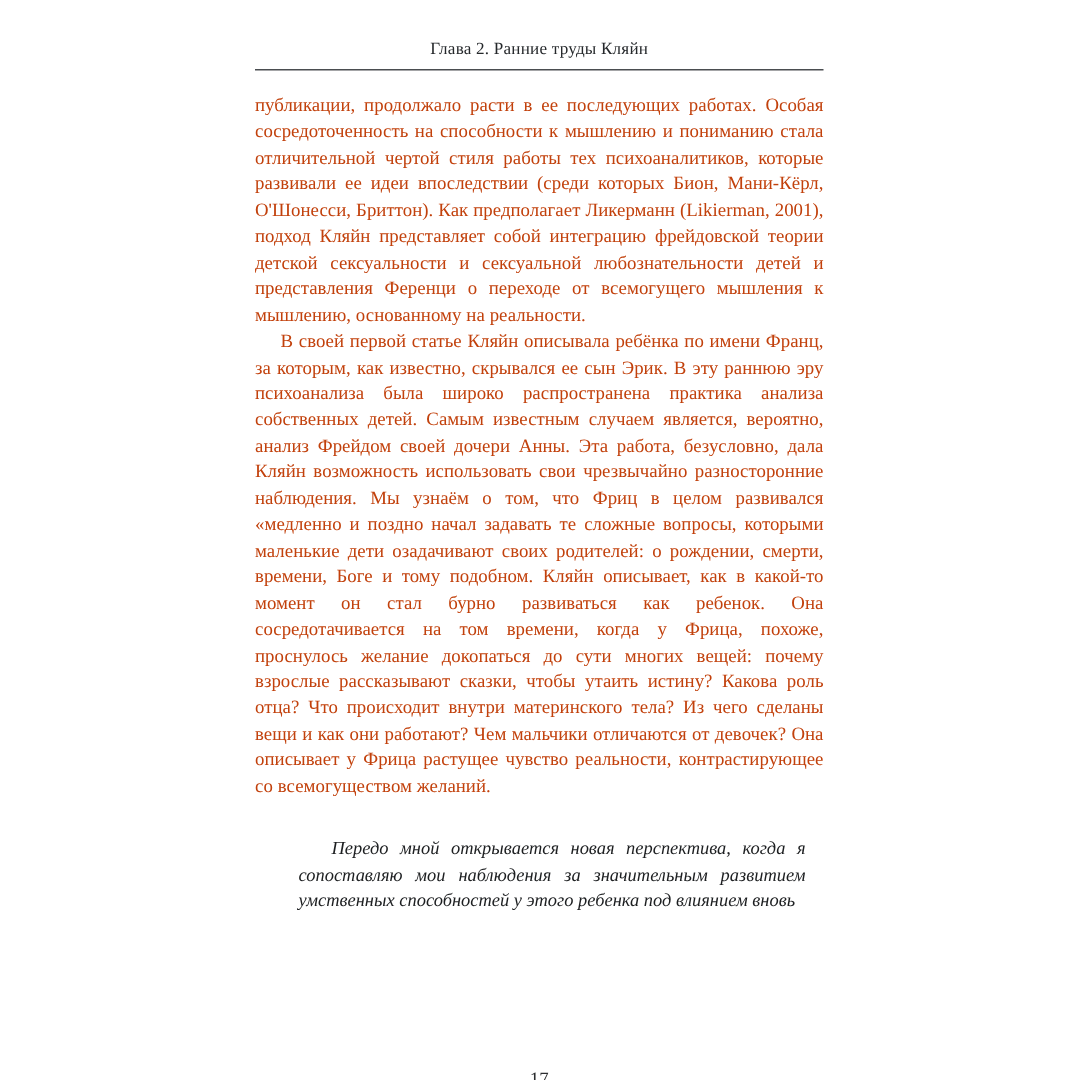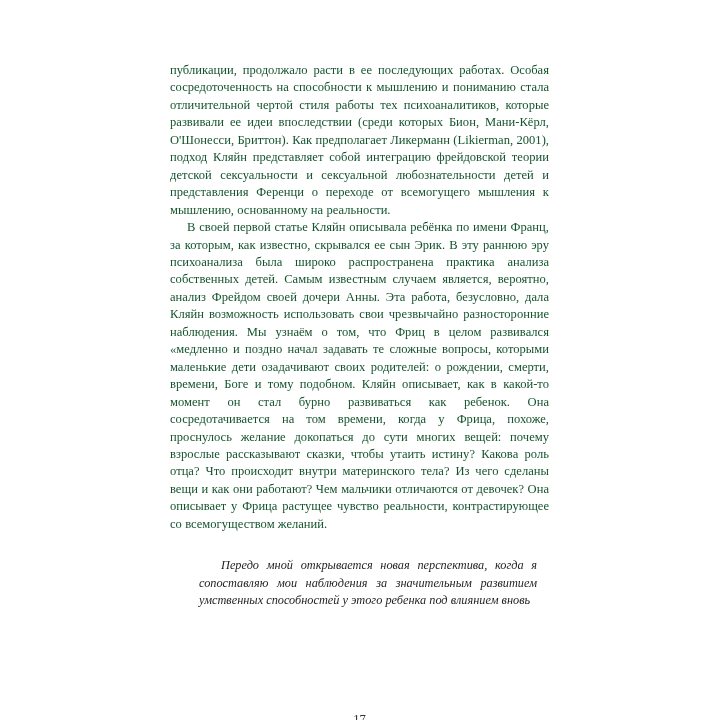--- a/index.html
+++ b/index.html
@@ -52,21 +52,21 @@
     top: 62px;
     width: 379px;
   }
 
   p.body-par {
     margin: 0;
     font-size: 12.55px;
     line-height: 17.45px;
     text-align: justify;
     text-justify: inter-word;
-    color: #14532d;
+    color: #c2410c;
     letter-spacing: 0.02px;
     word-spacing: 0.1px;
     hyphens: manual;
   }
   p.body-par + p.body-par {
     text-indent: 17px;
   }
 
   
   h2.section-heading {
@@ -112,20 +112,24 @@
     font-size: 12.6px;
     color: #2b2d2f;
     margin-top: 36px;
   }
 </style>
 </head>
 <body>
 
 <div class="page">
 
+  <div class="running-head-block">
+    <div class="running-head">Глава 2. Ранние труды Кляйн</div>
+    <div class="head-rule"></div>
+  </div>
 
   <div class="column">
 
     <p class="body-par">публикации, продолжало расти в ее последующих работах. Особая сосредоточенность на способности к мышлению и пониманию стала отличительной чертой стиля работы тех психоаналитиков, которые развивали ее идеи впоследствии (среди которых Бион, Мани-Кёрл, О'Шонесси, Бриттон). Как предполагает Ликерманн (Likierman, 2001), подход Кляйн представляет собой интеграцию фрейдовской теории детской сексуальности и сексуальной любознательности детей и представления Ференци о переходе от всемогущего мышления к мышлению, основанному на реальности.</p>
 
     <p class="body-par">В своей первой статье Кляйн описывала ребёнка по имени Франц, за которым, как известно, скрывался ее сын Эрик. В эту раннюю эру психоанализа была широко распространена практика анализа собственных детей. Самым известным случаем является, вероятно, анализ Фрейдом своей дочери Анны. Эта работа, безусловно, дала Кляйн возможность использовать свои чрезвычайно разносторонние наблюдения. Мы узнаём о том, что Фриц в целом развивался «медленно и поздно начал задавать те сложные вопросы, которыми маленькие дети озадачивают своих родителей: о рождении, смерти, времени, Боге и тому подобном. Кляйн описывает, как в какой-то момент он стал бурно развиваться как ребенок. Она сосредотачивается на том времени, когда у Фрица, похоже, проснулось желание докопаться до сути многих вещей: почему взрослые рассказывают сказки, чтобы утаить истину? Какова роль отца? Что происходит внутри материнского тела? Из чего сделаны вещи и как они работают? Чем мальчики отличаются от девочек? Она описывает у Фрица растущее чувство реальности, контрастирующее со всемогуществом желаний.</p>
 
 
     <div class="epigraph">
       <p>Передо мной открывается новая перспектива, когда я сопоставляю мои наблюдения за значительным развитием умственных способностей у этого ребенка под влиянием вновь</p>

